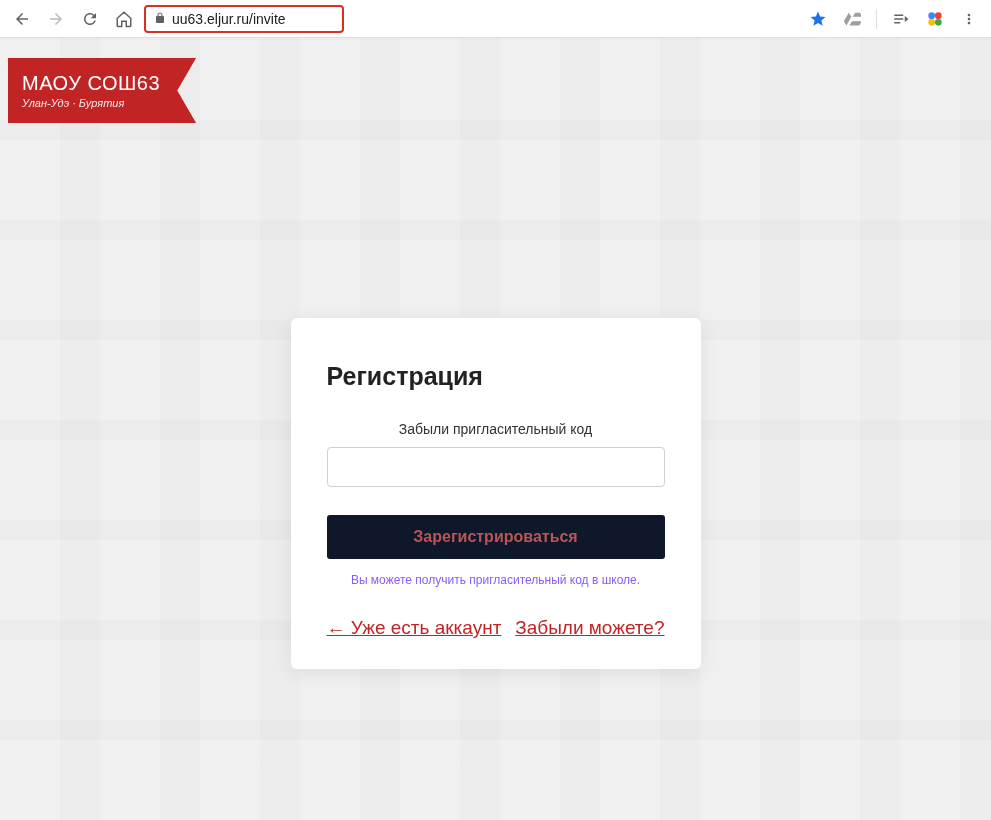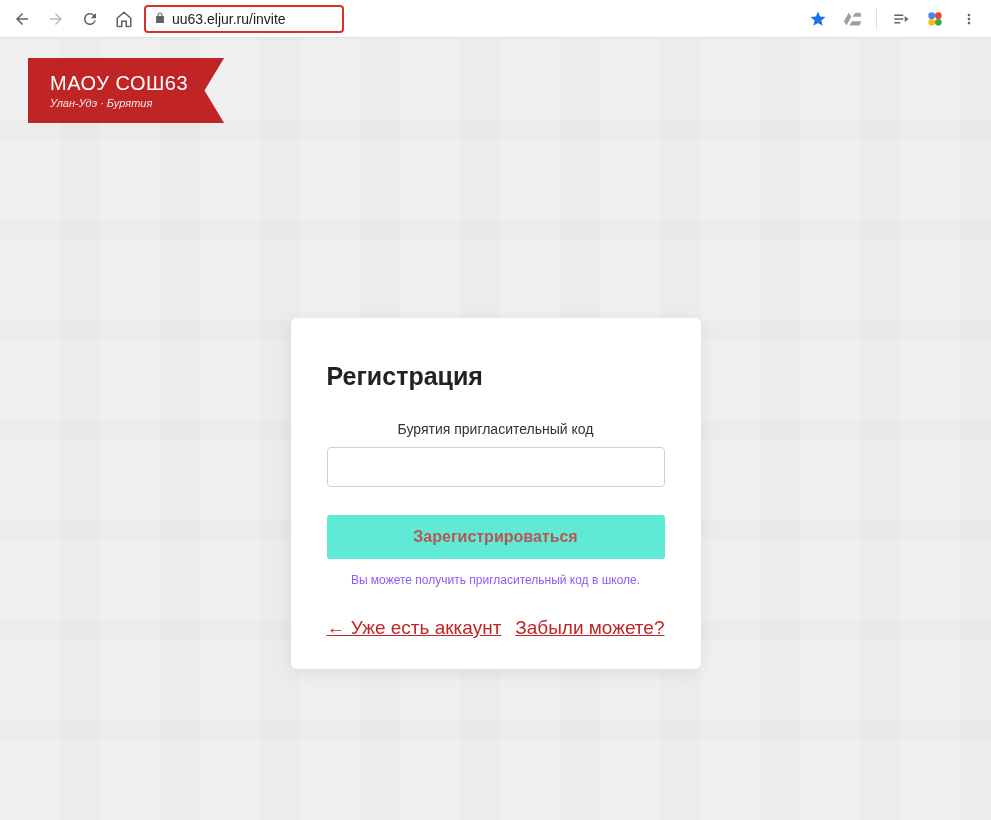--- a/index.html
+++ b/index.html
@@ -62,24 +62,24 @@
       background: #f0f0f0;
       background-image:
         repeating-linear-gradient(0deg, transparent, transparent 80px, rgba(0,0,0,0.015) 80px, rgba(0,0,0,0.015) 100px),
         repeating-linear-gradient(90deg, transparent, transparent 60px, rgba(0,0,0,0.015) 60px, rgba(0,0,0,0.015) 100px);
     }
     
     
     .school-flag {
       position: absolute;
       top: 20px;
-      left: 28px;
+      left: 8px;
       background: #c02425;
       color: #fff;
-      padding: 14px 36px 14px 22px;
+      padding: 14px 36px 14px 14px;
       clip-path: polygon(0 0, 100% 0, 90% 50%, 100% 100%, 0 100%);
       box-shadow: 0 2px 4px rgba(0,0,0,0.2);
     }
     .school-name { font-size: 20px; font-weight: 400; letter-spacing: 0.5px; }
     .school-loc { font-size: 11px; margin-top: 2px; opacity: 0.9; font-style: italic; }
     
     
     .card {
       position: absolute;
       top: 280px;
@@ -109,21 +109,21 @@
       height: 40px;
       border: 1px solid #d0d0d0;
       border-radius: 4px;
       padding: 0 10px;
       font-size: 14px;
       margin-bottom: 28px;
     }
     .register-btn {
       width: 100%;
       height: 44px;
-      background: #5eead4;
+      background: #0f172a;
       color: #b55;
       border: none;
       border-radius: 3px;
       font-size: 16px;
       font-weight: 700;
       cursor: pointer;
       margin-bottom: 14px;
     }
     .hint {
       text-align: center;
@@ -207,21 +207,21 @@
 </div>
 
 <div class="page">
   <div class="school-flag">
     <div class="school-name">МАОУ СОШ63</div>
     <div class="school-loc">Улан-Удэ · Бурятия</div>
   </div>
 
   <div class="card">
     <div class="card-title">Регистрация</div>
-    <div class="input-label">Бурятия пригласительный код</div>
+    <div class="input-label">Забыли пригласительный код</div>
     <input class="code-input" type="text" value="" style="">
     <button class="register-btn">Зарегистрироваться</button>
     <div class="hint">Вы можете получить пригласительный код в школе.</div>
     <div class="links">
       <a>← Уже есть аккаунт</a>
       <a>Забыли можете?</a>
     </div>
   </div>
 </div>
 

